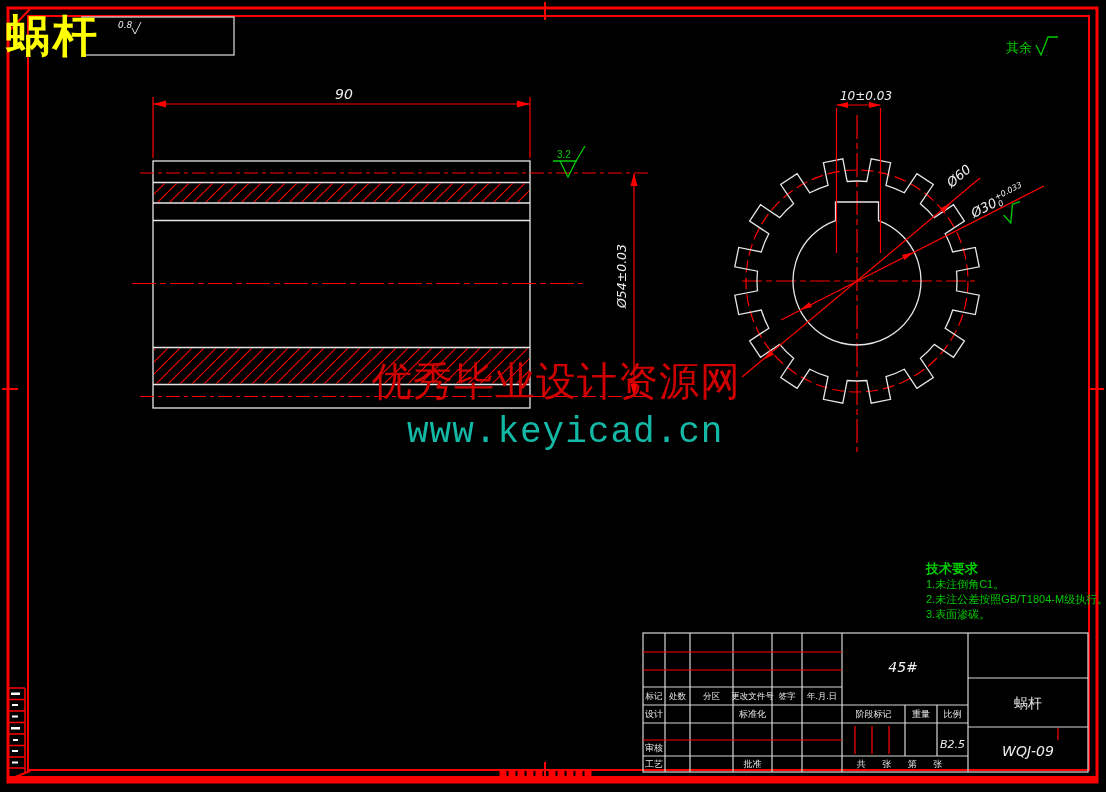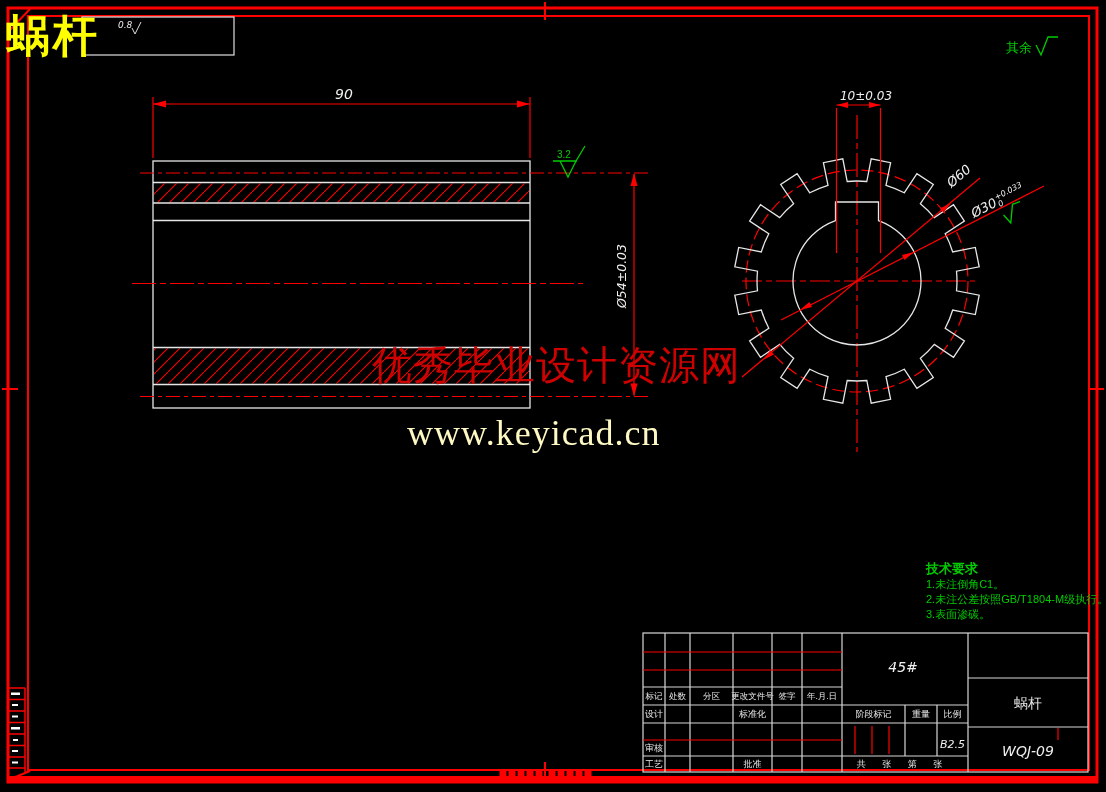--- a/index.html
+++ b/index.html
@@ -4,24 +4,24 @@
 <style>
   html,body{margin:0;padding:0;background:#000;}
   #sheet{position:relative;width:1106px;height:792px;background:#000;overflow:hidden;
          font-family:"Liberation Sans", sans-serif;}
   #sheet svg{position:absolute;left:0;top:0;}
   .dimtext{fill:#f0f0f0;font-style:italic;font-family:"DejaVu Sans",sans-serif;}
   .tbtext{fill:#e8e8e8;font-family:"Liberation Sans",sans-serif;}
   .greentext{fill:#00cc00;font-family:"Liberation Sans",sans-serif;}
   #part-title{position:absolute;left:6px;top:14px;color:#ffff00;font-size:44px;font-weight:bold;
       letter-spacing:3px;z-index:5;line-height:1;font-family:"Liberation Sans",sans-serif;}
-  #watermark1{position:absolute;left:372px;top:338px;color:#cf0000;font-size:40px;letter-spacing:1px;
+  #watermark1{position:absolute;left:372px;top:354px;color:#cf0000;font-size:40px;letter-spacing:1px;
       z-index:6;font-family:Liberation Sans, sans-serif;}
-  #watermark2{position:absolute;left:407px;top:412px;color:#fef9c3;font-size:36px;letter-spacing:1px;
-      z-index:6;font-family:Liberation Serif, serif;}
+  #watermark2{position:absolute;left:407px;top:412px;color:#14b8a6;font-size:36px;letter-spacing:1px;
+      z-index:6;font-family:Liberation Mono, monospace;}
   #techreq{position:absolute;left:926px;top:561px;color:#00cc00;z-index:4;
       font-family:"Liberation Sans",sans-serif;}
   #techreq .hd{font-size:13px;font-weight:bold;line-height:16px;}
   #techreq .it{font-size:11px;line-height:15px;white-space:nowrap;}
 </style>
 </head>
 <body>
 
 <div id="sheet">
 

